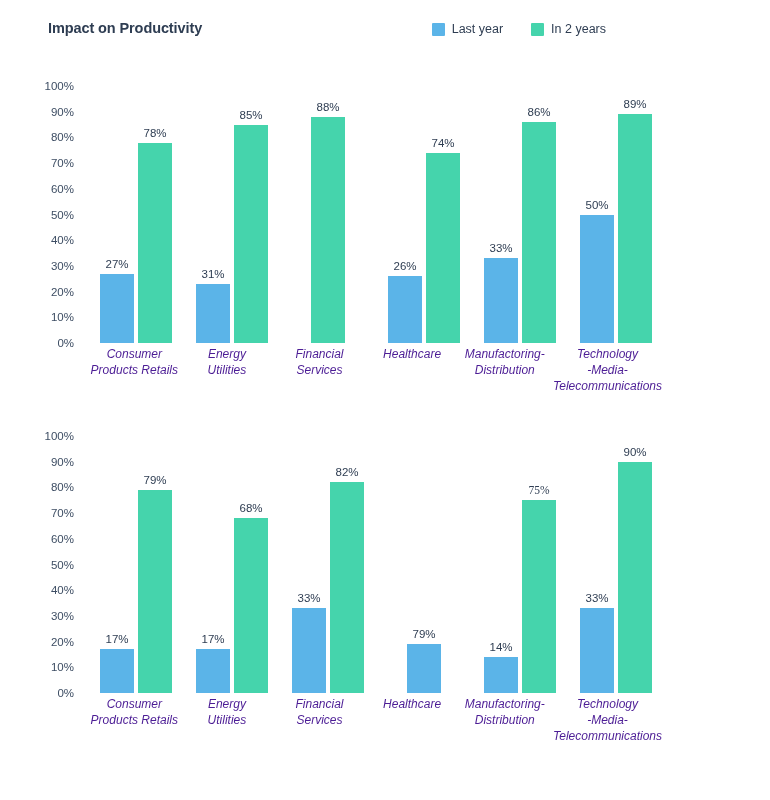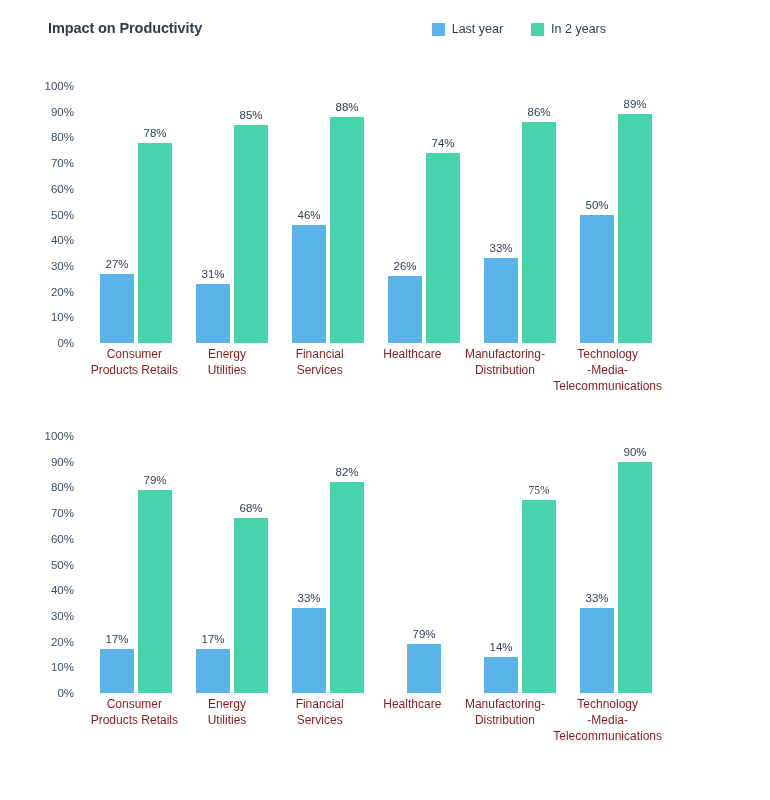--- a/index.html
+++ b/index.html
@@ -136,23 +136,24 @@
     right: 4px;
     top: 268px;
     display: flex;
     justify-content: space-between;
   }
   .cat-label {
     flex: 1 1 0;
     text-align: center;
     font-size: 12px;
     line-height: 16px;
-    color: #7f1d1d;
+    color: #4c1d95;
     padding: 0 2px;
     box-sizing: border-box;
+    font-style: italic;
   }
   .cat-label div { white-space: nowrap; }
 </style>
 </head>
 <body>
 
 <div class="page">
 
   <div class="chart-block" id="chart-block-0" style="top:20px;">
     <div class="chart-header">
@@ -198,24 +199,20 @@
               <div class="bar-value" style="bottom: 63.11px;">31%</div>
               <div class="bar" title="Last year: 23%" style="height: 59.11px; background: rgb(91, 180, 232);"></div>
             </div>
             <div class="bar-wrap">
               <div class="bar-value" style="bottom: 222.45px;">85%</div>
               <div class="bar" title="In 2 years: 85%" style="height: 218.45px; background: rgb(69, 212, 172);"></div>
             </div>
           </div>
           <div class="group">
             <div class="bar-wrap">
-              <div class="bar-value" style="bottom: 122.22px;">46%</div>
-              <div class="bar" title="Last year: 46%" style="height: 118.22px; background: rgb(91, 180, 232);"></div>
-            </div>
-            <div class="bar-wrap">
               <div class="bar-value" style="bottom: 230.16px;">88%</div>
               <div class="bar" title="In 2 years: 88%" style="height: 226.16px; background: rgb(69, 212, 172);"></div>
             </div>
           </div>
           <div class="group">
             <div class="bar-wrap">
               <div class="bar-value" style="bottom: 70.82px;">26%</div>
               <div class="bar" title="Last year: 26%" style="height: 66.82px; background: rgb(91, 180, 232);"></div>
             </div>
             <div class="bar-wrap">

